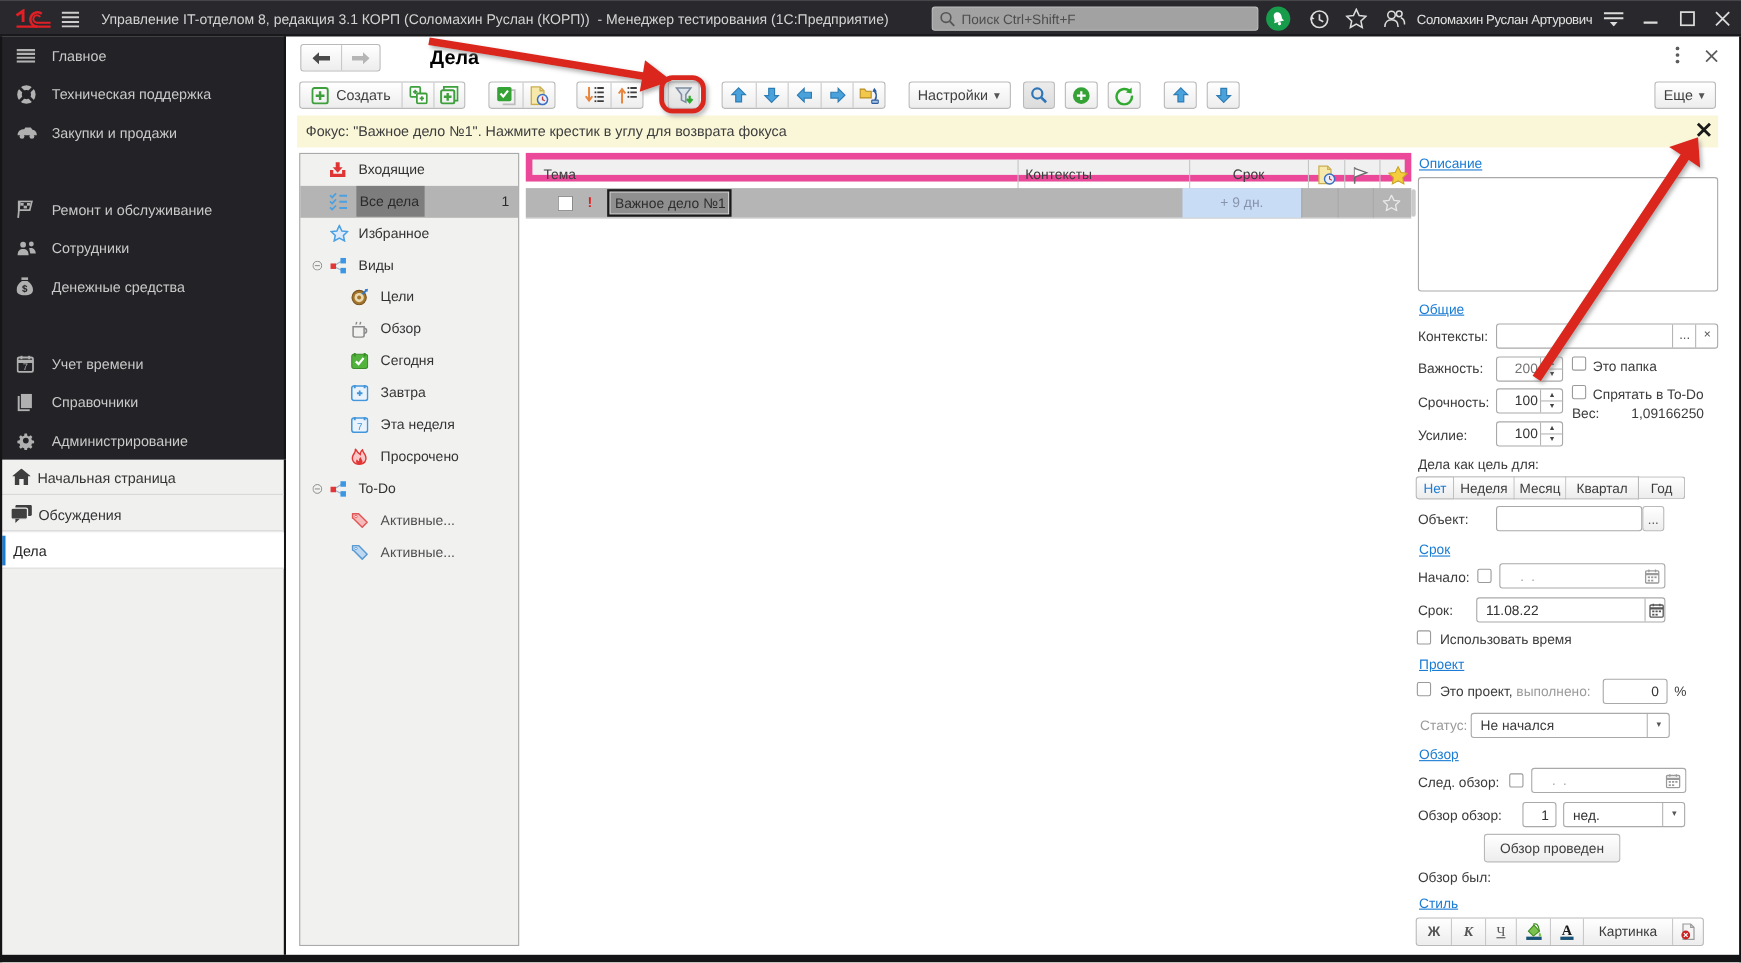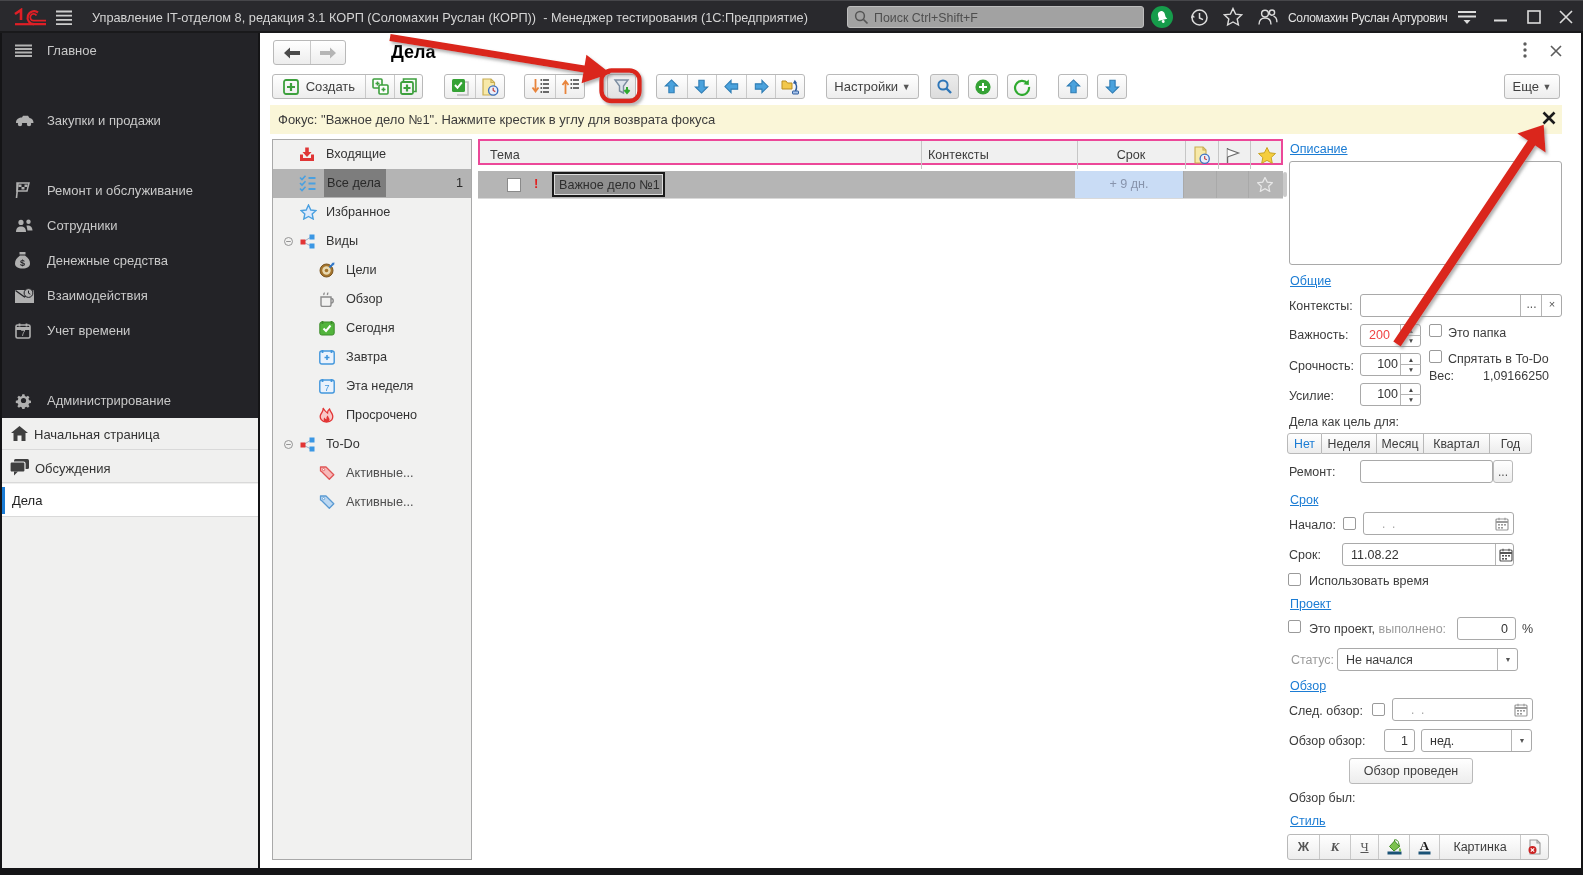--- a/index.html
+++ b/index.html
@@ -87,20 +87,29 @@
 
 <div class="abs" style="left:0;top:33px;width:260px;height:385px;background:#232327;border-right:2px solid #141416">
  <div class="ditem" style="top:0px">
         <svg width="17" height="13">
           <g stroke="#b2b2b2" stroke-width="2">
             <path d="M0 1.5h17M0 5h17M0 8.5h17M0 12h17"></path>
           </g>
         </svg>
         <span>Главное</span>
       </div>
+ <div class="ditem" style="top:35px">
+        <svg width="18" height="18" viewBox="0 0 18 18">
+          <circle cx="9" cy="9" r="6.3" fill="none" stroke="#b2b2b2" stroke-width="4.2"></circle>
+          <g stroke="#232327" stroke-width="2.6">
+            <path d="M9 0v18M0 9h18" transform="rotate(45 9 9)"></path>
+          </g>
+        </svg>
+        <span>Техническая поддержка</span>
+      </div>
  <div class="ditem" style="top:70px">
         <svg width="19" height="13" viewBox="0 0 19 13">
           <path d="M1 9 C1 5 4 3.6 7 3.6 L8 1.8 L13 1.8 L14.5 4 C17 4.4 18.5 6 18.5 9 Z" fill="#b0b0b0"></path>
           <circle cx="5" cy="10" r="2.2" fill="#b0b0b0"></circle>
           <circle cx="14" cy="10" r="2.2" fill="#b0b0b0"></circle>
         </svg>
         <span>Закупки и продажи</span>
       </div>
  <div class="ditem" style="top:140px">
         <svg width="18" height="17" viewBox="0 0 18 17">
@@ -128,41 +137,39 @@
  <div class="ditem" style="top:210px">
         <svg width="15" height="17" viewBox="0 0 15 17">
           <g fill="#b0b0b0">
             <rect x="4.5" y="0" width="6" height="2.5"></rect>
             <path d="M5 3.5 C1.5 6 0 8.5 0 11.5 C0 15 3 16.5 7.5 16.5 C12 16.5 15 15 15 11.5 C15 8.5 13.5 6 10 3.5 Z"></path>
             <text x="7.5" y="13.5" font-size="9" fill="#232327" text-anchor="middle" font-weight="bold">$</text>
           </g>
         </svg>
         <span>Денежные средства</span>
       </div>
- <div class="ditem" style="top:245px">
-        <svg width="19" height="15" viewBox="0 0 19 15">
-          <g fill="#b0b0b0">
-            <path d="M0 2 L19 2 L19 15 L0 15 Z"></path>
-            <path d="M0.5 2.5 L9.5 9 L18.5 2.5" fill="none" stroke="#232327" stroke-width="1.4"></path>
-            <circle cx="13.5" cy="5" r="4.4" stroke="#232327" stroke-width="1"></circle>
-            <path d="M13.5 2.6 v2.6 l1.8 1" stroke="#232327" stroke-width="1" fill="none"></path>
-          </g>
-        </svg>
-        <span>Взаимодействия</span>
-      </div>
  <div class="ditem" style="top:280px">
         <svg width="16" height="16" viewBox="0 0 16 16">
           <g fill="none" stroke="#b0b0b0" stroke-width="1.6">
             <rect x="1" y="2" width="14" height="13" rx="1.5"></rect>
             <path d="M1 5.5 h14" stroke-width="3"></path>
             <path d="M4.5 0.5 v3 M11.5 0.5 v3" stroke-width="1.8"></path>
           </g>
           <text x="8" y="13" font-size="8.5" fill="#b0b0b0" text-anchor="middle">7</text>
         </svg>
         <span>Учет времени</span>
+      </div>
+ <div class="ditem" style="top:315px">
+        <svg width="15" height="16" viewBox="0 0 15 16">
+          <g fill="#b0b0b0">
+            <rect x="4" y="0" width="10" height="13"></rect>
+            <path d="M2 2 L2 15 L12 15" fill="none" stroke="#b0b0b0" stroke-width="1.8"></path>
+          </g>
+        </svg>
+        <span>Справочники</span>
       </div>
  <div class="ditem" style="top:350px">
         <svg width="17" height="17" viewBox="0 0 17 17">
           <g fill="#b0b0b0">
             <path d="M7 0 h3 l.5 2.6 2 .9 2.2-1.4 2.1 2.1-1.4 2.2 .9 2 2.6.5 0 3-2.6.5-.9 2 1.4 2.2-2.1 2.1-2.2-1.4-2 .9-.5 2.6h-3l-.5-2.6-2-.9-2.2 1.4-2.1-2.1 1.4-2.2-.9-2-2.6-.5v-3l2.6-.5.9-2-1.4-2.2 2.1-2.1 2.2 1.4 2-.9z" transform="scale(0.73) translate(3 3)"></path>
             <circle cx="8.5" cy="8.5" r="2.6" fill="#232327"></circle>
           </g>
         </svg>
         <span>Администрирование</span>
       </div>
@@ -483,21 +490,21 @@
  </div>
  <div class="abs" style="left:0;top:348px;width:198px;height:29px">
    <svg class="abs" style="left:46px;top:6px" width="17" height="16" viewBox="0 0 17 16">
           <path d="M1.5 2 L7 2 L14.8 9.8 L10.3 14.3 L2.5 6.5 L1.5 6 Z" fill="#bcd8f2" stroke="#5a9ad2" stroke-width="1.3" stroke-linejoin="round"></path>
           <circle cx="4.6" cy="4.6" r="1.1" fill="#fff" stroke="#5a9ad2" stroke-width="0.8"></circle>
         </svg>
    <div class="abs" style="left:73px;top:7px;font-size:12.7px;color:#4f4f4f">Активные...</div>
  </div>
 </div>
 
-<div class="abs" style="left:478px;top:139px;width:805px;height:26px;background:#f0f0f0;border:2px solid #ec4899">
+<div class="abs" style="left:478px;top:139px;width:805px;height:26px;background:#f0f0f0;border:6px solid #ec4899">
   <div class="abs" style="left:10px;top:7px;font-size:12.6px;color:#3c3c3c">Тема</div>
   <div class="abs" style="left:440.5px;top:0;width:1px;height:28px;background:#c6c6c6"></div>
   <div class="abs" style="left:448px;top:7px;font-size:12.6px;color:#3c3c3c">Контексты</div>
   <div class="abs" style="left:597px;top:0;width:1px;height:28px;background:#c6c6c6"></div>
   <div class="abs" style="left:597px;top:7px;width:108px;text-align:center;font-size:12.6px;color:#3c3c3c">Срок</div>
   <div class="abs" style="left:705px;top:0;width:1px;height:28px;background:#c6c6c6"></div>
   <svg class="abs" style="left:712px;top:5px" width="19" height="19" viewBox="0 0 19 19">
         <path d="M3 1 L11 1 L14 4 L14 17 L3 17 Z" fill="#f7e9a9" stroke="#c9ae52" stroke-width="1.1"></path>
         <path d="M11 1 L11 4 L14 4" fill="none" stroke="#c9ae52" stroke-width="1.1"></path>
         <circle cx="12.7" cy="12.7" r="4.6" fill="#e8eefb" stroke="#3a6fc2" stroke-width="1.3"></circle>
@@ -537,21 +544,21 @@
 <div class="link" style="left:1290px;top:274px">Общие</div>
 <div class="lbl" style="left:1289px;top:299px">Контексты:</div>
 <div class="inp" style="left:1360px;top:294px;width:202px;height:23px">
   <div class="abs" style="left:159px;top:0;width:1px;height:21px;background:#b5b5b5"></div>
   <div class="abs" style="left:160px;top:2px;width:21px;text-align:center;font-size:12px;color:#555">...</div>
   <div class="abs" style="left:180px;top:0;width:1px;height:21px;background:#b5b5b5"></div>
   <div class="abs" style="left:181px;top:3px;width:20px;text-align:center;font-size:11px;color:#555">×</div>
 </div>
 <div class="lbl" style="left:1289px;top:328px">Важность:</div>
 <div class="inp" style="left:1360px;top:324px;width:61px;height:23px">
-  <div class="abs" style="left:0px;top:3px;width:37px;text-align:center;font-size:12.5px;color:#ef4444">200</div>
+  <div class="abs" style="left:0px;top:3px;width:37px;text-align:right;font-size:12.5px;color:#737373">200</div>
   <div class="abs" style="left:39px;top:0;width:1px;height:21px;background:#b5b5b5"></div>
   <div class="abs" style="left:40px;top:0;width:20px;height:10.5px;border-bottom:1px solid #b5b5b5;text-align:center;font-size:6.5px;color:#444;line-height:11px">▲</div>
   <div class="abs" style="left:40px;top:11px;width:20px;height:10px;text-align:center;font-size:6.5px;color:#444;line-height:9px">▼</div>
 </div>
 <div class="cb" style="left:1429px;top:324px"></div>
 <div class="lbl" style="left:1448px;top:326px">Это папка</div>
 <div class="cb" style="left:1429px;top:350px"></div>
 <div class="lbl" style="left:1448px;top:352px">Спрятать в To-Do</div>
 <div class="lbl" style="left:1289px;top:359px">Срочность:</div>
 <div class="inp" style="left:1360px;top:353px;width:61px;height:23px">
@@ -570,21 +577,21 @@
   <div class="abs" style="left:40px;top:11px;width:20px;height:10px;text-align:center;font-size:6.5px;color:#444;line-height:9px">▼</div>
 </div>
 <div class="lbl" style="left:1289px;top:415px">Дела как цель для:</div>
 <div class="abs" style="left:1287px;top:433px;width:245px;height:21px;display:flex">
   <div style="flex:0 0 35px;background:linear-gradient(#fff,#ececec);border:1px solid #b9b9b9;border-radius:3px 0 0 3px;display:flex;align-items:center;justify-content:center;font-size:12.3px;color:#1b7cd4">Нет</div>
   <div style="flex:0 0 55px;background:linear-gradient(#fff,#ececec);border:1px solid #b9b9b9;border-left:none;display:flex;align-items:center;justify-content:center;font-size:12.3px;color:#3c3c3c">Неделя</div>
   <div style="flex:0 0 47px;background:linear-gradient(#fff,#ececec);border:1px solid #b9b9b9;border-left:none;display:flex;align-items:center;justify-content:center;font-size:12.3px;color:#3c3c3c">Месяц</div>
   <div style="flex:0 0 66px;background:linear-gradient(#fff,#ececec);border:1px solid #b9b9b9;border-left:none;display:flex;align-items:center;justify-content:center;font-size:12.3px;color:#3c3c3c">Квартал</div>
   <div style="flex:0 0 42px;background:linear-gradient(#fff,#ececec);border:1px solid #b9b9b9;border-left:none;border-radius:0 3px 3px 0;display:flex;align-items:center;justify-content:center;font-size:12.3px;color:#3c3c3c">Год</div>
 </div>
-<div class="lbl" style="left:1289px;top:465px">Ремонт:</div>
+<div class="lbl" style="left:1289px;top:465px">Объект:</div>
 <div class="inp" style="left:1360px;top:460px;width:133px;height:23px"></div>
 <div class="tb" style="left:1493px;top:460px;width:20px;height:23px;font-size:12px;color:#555">...</div>
 <div class="link" style="left:1290px;top:493px">Срок</div>
 <div class="lbl" style="left:1289px;top:518px">Начало:</div>
 <div class="cb" style="left:1343px;top:517px"></div>
 <div class="inp" style="left:1363px;top:512px;width:151px;height:23px">
   <div class="abs" style="left:18px;top:4px;font-size:12px;color:#a5a5a5">.&nbsp;&nbsp;.</div>
   <svg class="abs" style="left:131px;top:4px" width="14" height="14" viewBox="0 0 14 14">
         <g fill="none" stroke="#9a9a9a" stroke-width="1.2">
           <rect x="1" y="2" width="12" height="11" rx="1"></rect>

